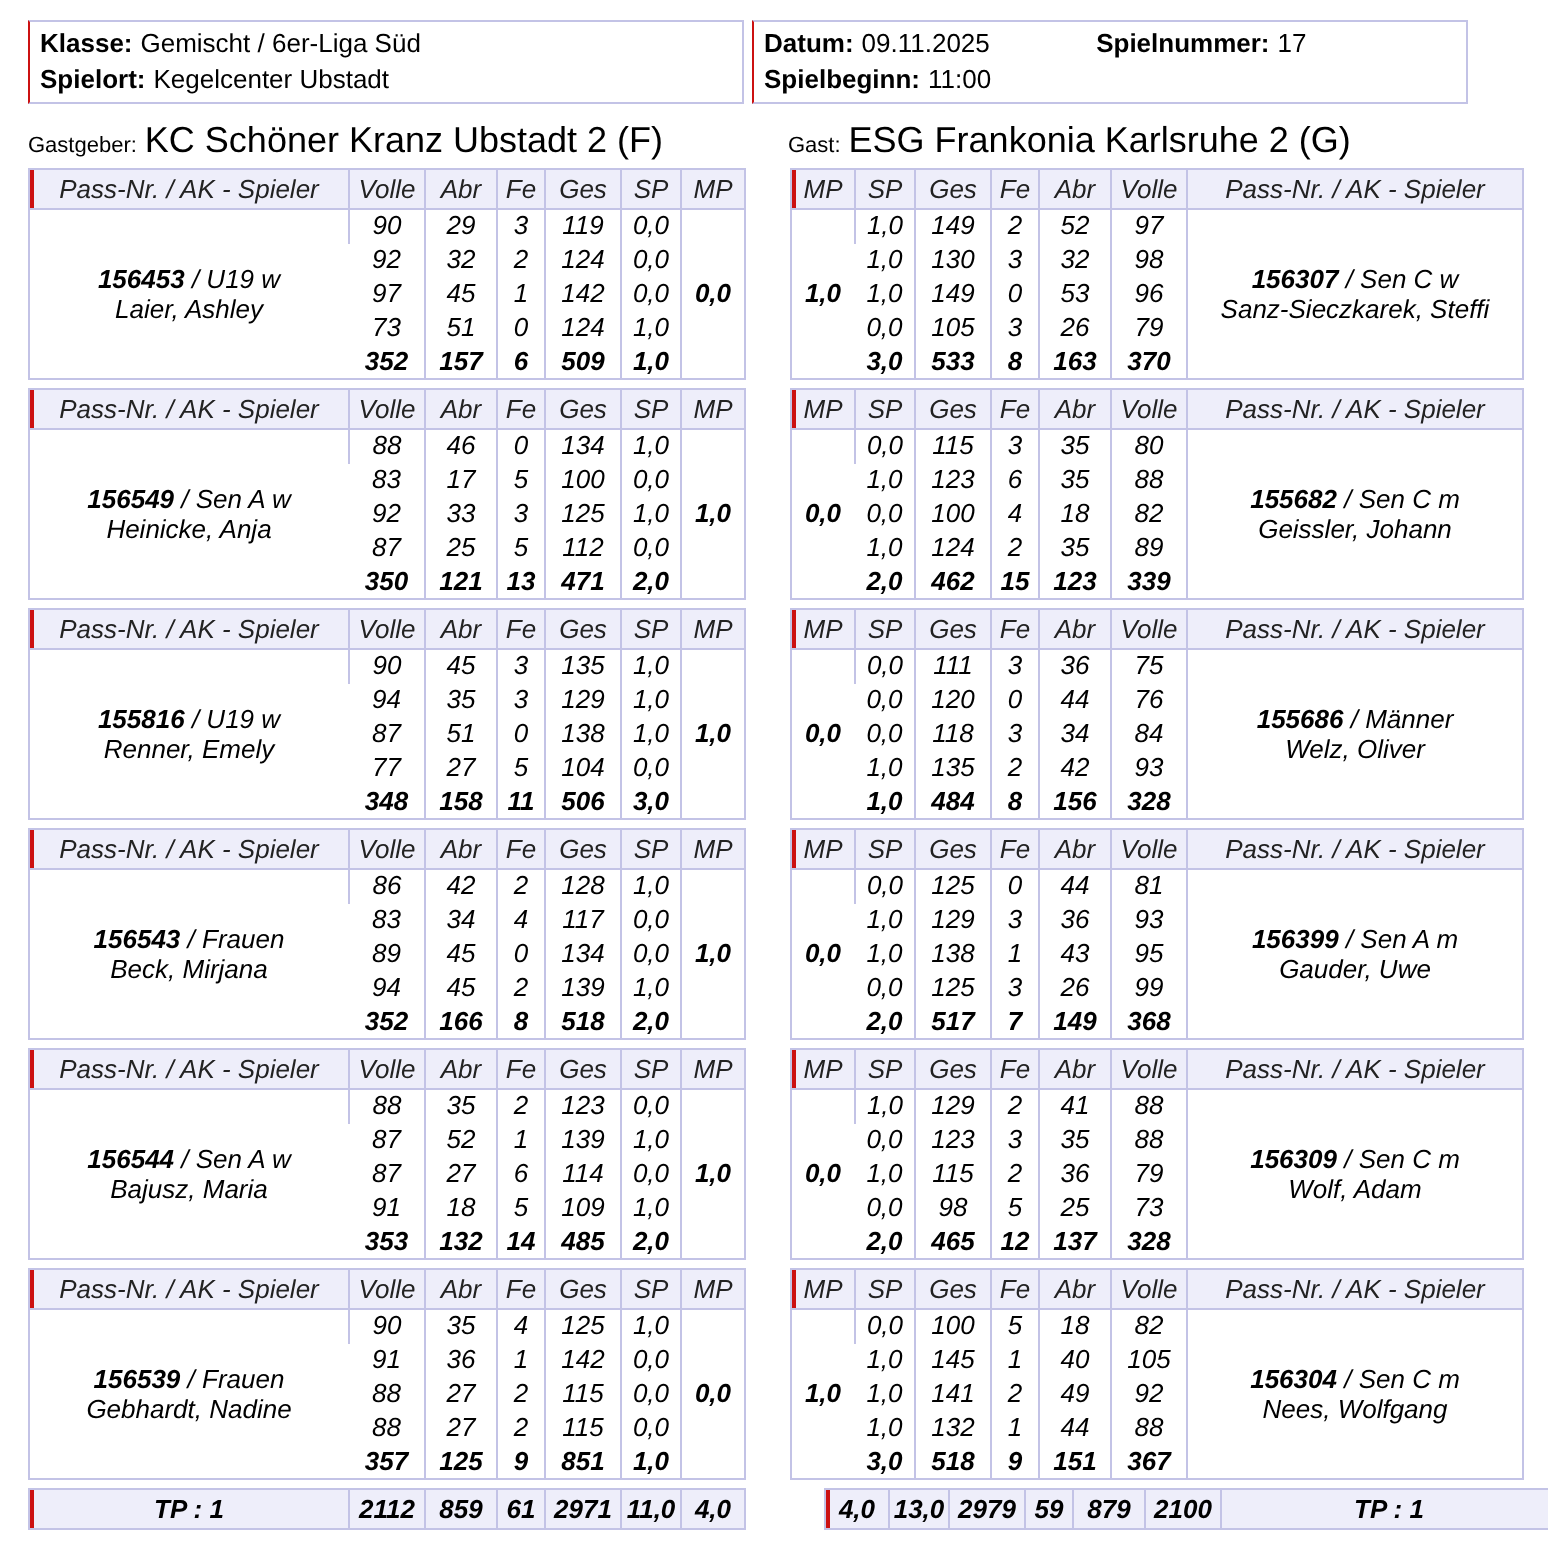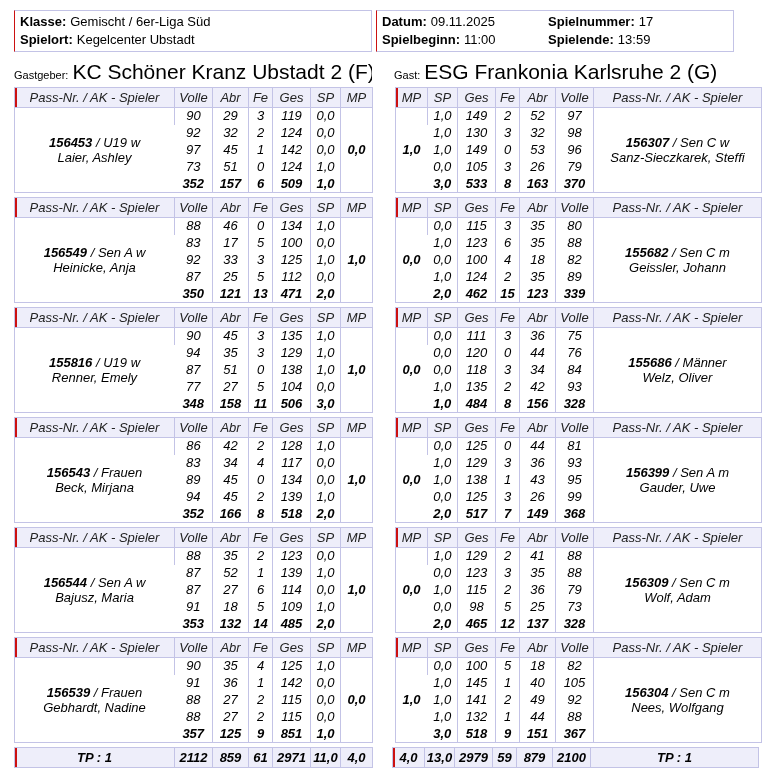--- a/index.html
+++ b/index.html
@@ -23,21 +23,21 @@
     background: #fff;
   }
   .infobox .lbl { font-weight: bold; margin-right: 4px; }
   .grid2 { display: grid; grid-template-columns: 48% 52%; }
 
   
   .teams-row { display: flex; gap: 22px; margin: 8px 0 3px 0; justify-content: space-between; }
   .team { width: 358px; display: flex; align-items: baseline; white-space: nowrap; overflow: hidden; }
   .team.guest { width: 366px; }
   .team-label { font-size: 11px; margin-right: 4px; }
-  .team-name { font-size: 21px; }
+  .team-name { font-size: 18px; }
 
   
   .blockrow { display: flex; gap: 22px; margin-bottom: 4px; }
   table.scoretable {
     border-collapse: collapse;
     table-layout: fixed;
     border: 1px solid #c3c3e6;
     font-style: italic;
   }
   table.home { width: 358px; }
@@ -58,21 +58,21 @@
     border-bottom: 1px solid #c3c3e6;
     color: #222;
   }
   .redtick { box-shadow: inset 2px 0 0 #cc1111; }
   .scoretable tr.total td { font-weight: bold; }
   td.mpcell { font-weight: bold; vertical-align: middle; }
   td.namecell { vertical-align: middle; line-height: 15px; }
   td.namecell .passline b { font-weight: bold; }
 
   
-  .footer-row { display: flex; gap: 19px; margin-top: 0; }
+  .footer-row { display: flex; gap: 39px; margin-top: 0; }
   table.foottable td {
     background: #eeeefa;
     font-weight: bold;
     height: 20px;
     line-height: 19px;
   }
 </style>
 </head>
 <body>
 
@@ -89,23 +89,20 @@
     </div>
     <div class="infobox grid2">
       <div class="inforow">
         <span class="lbl">Datum:</span><span>09.11.2025</span>
       </div>
       <div class="inforow">
         <span class="lbl">Spielnummer:</span><span>17</span>
       </div>
       <div class="inforow">
         <span class="lbl">Spielbeginn:</span><span>11:00</span>
-      </div>
-      <div class="inforow">
-        <span class="lbl">Spielende:</span><span>13:59</span>
       </div>
     </div>
   </div>
 
   <div class="teams-row">
     <div class="team home">
       <span class="team-label">Gastgeber:</span>
       <span class="team-name">KC Schöner Kranz Ubstadt 2 (F)</span>
     </div>
     <div class="team guest">

